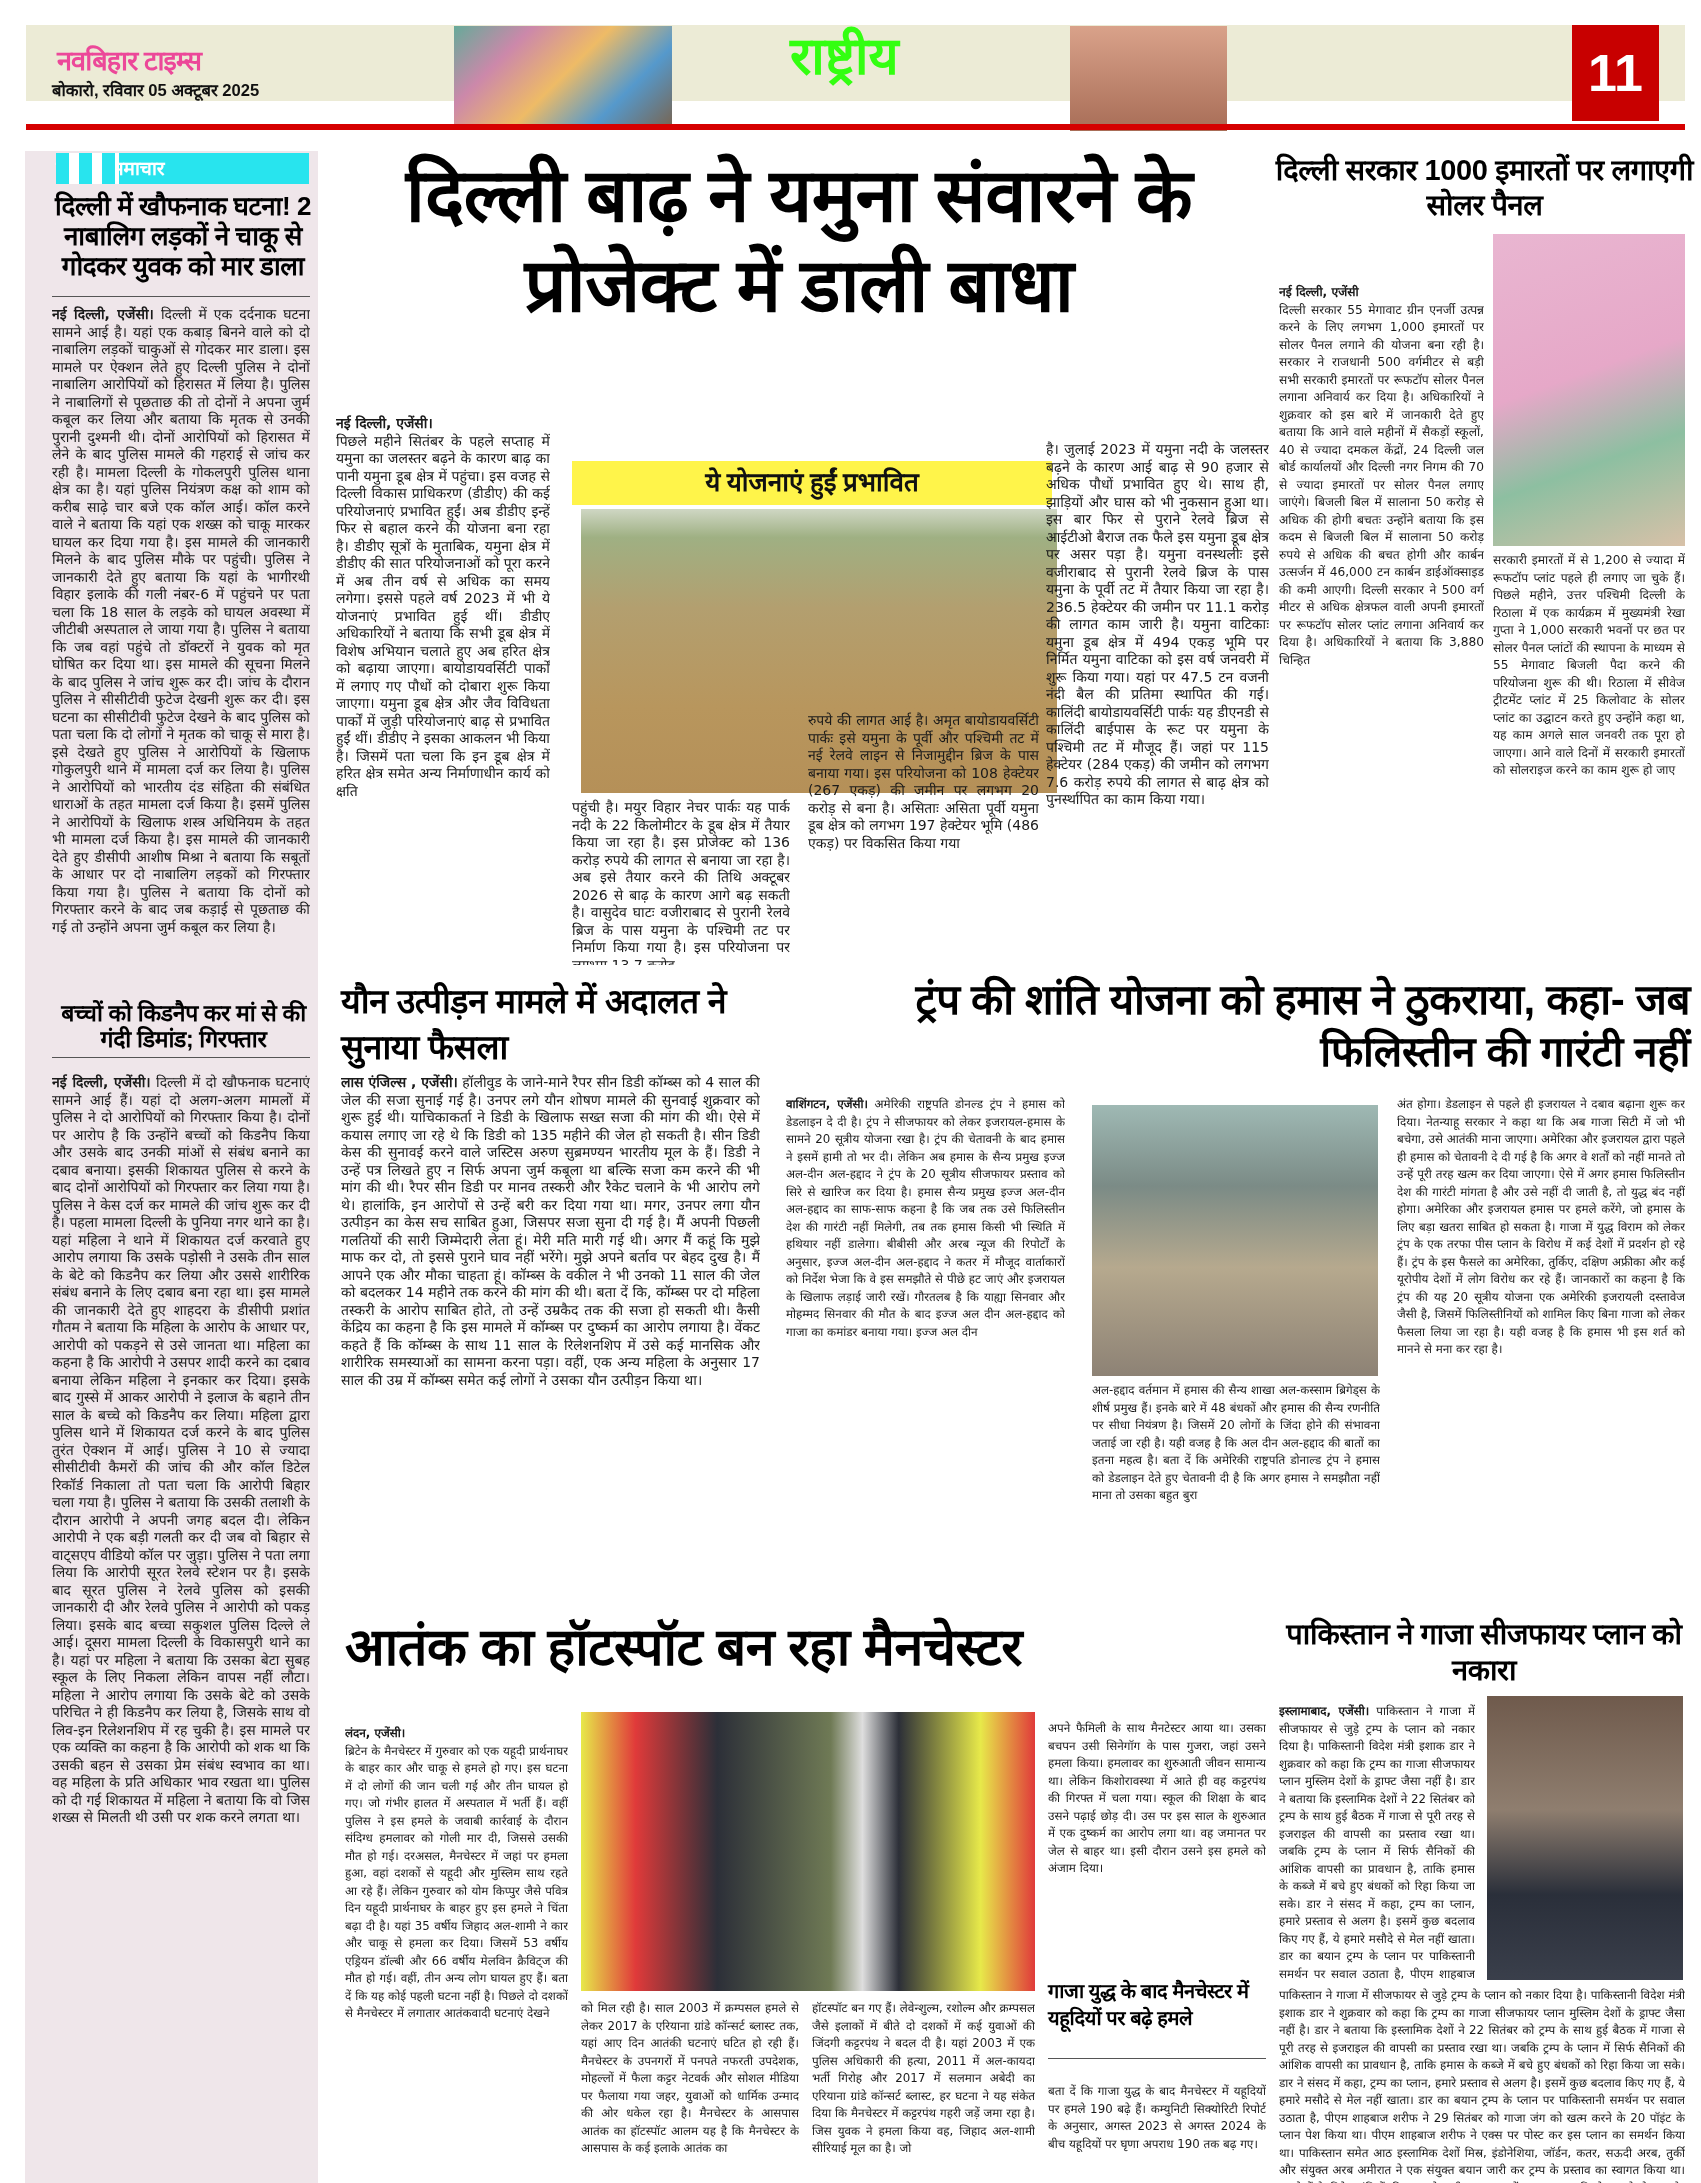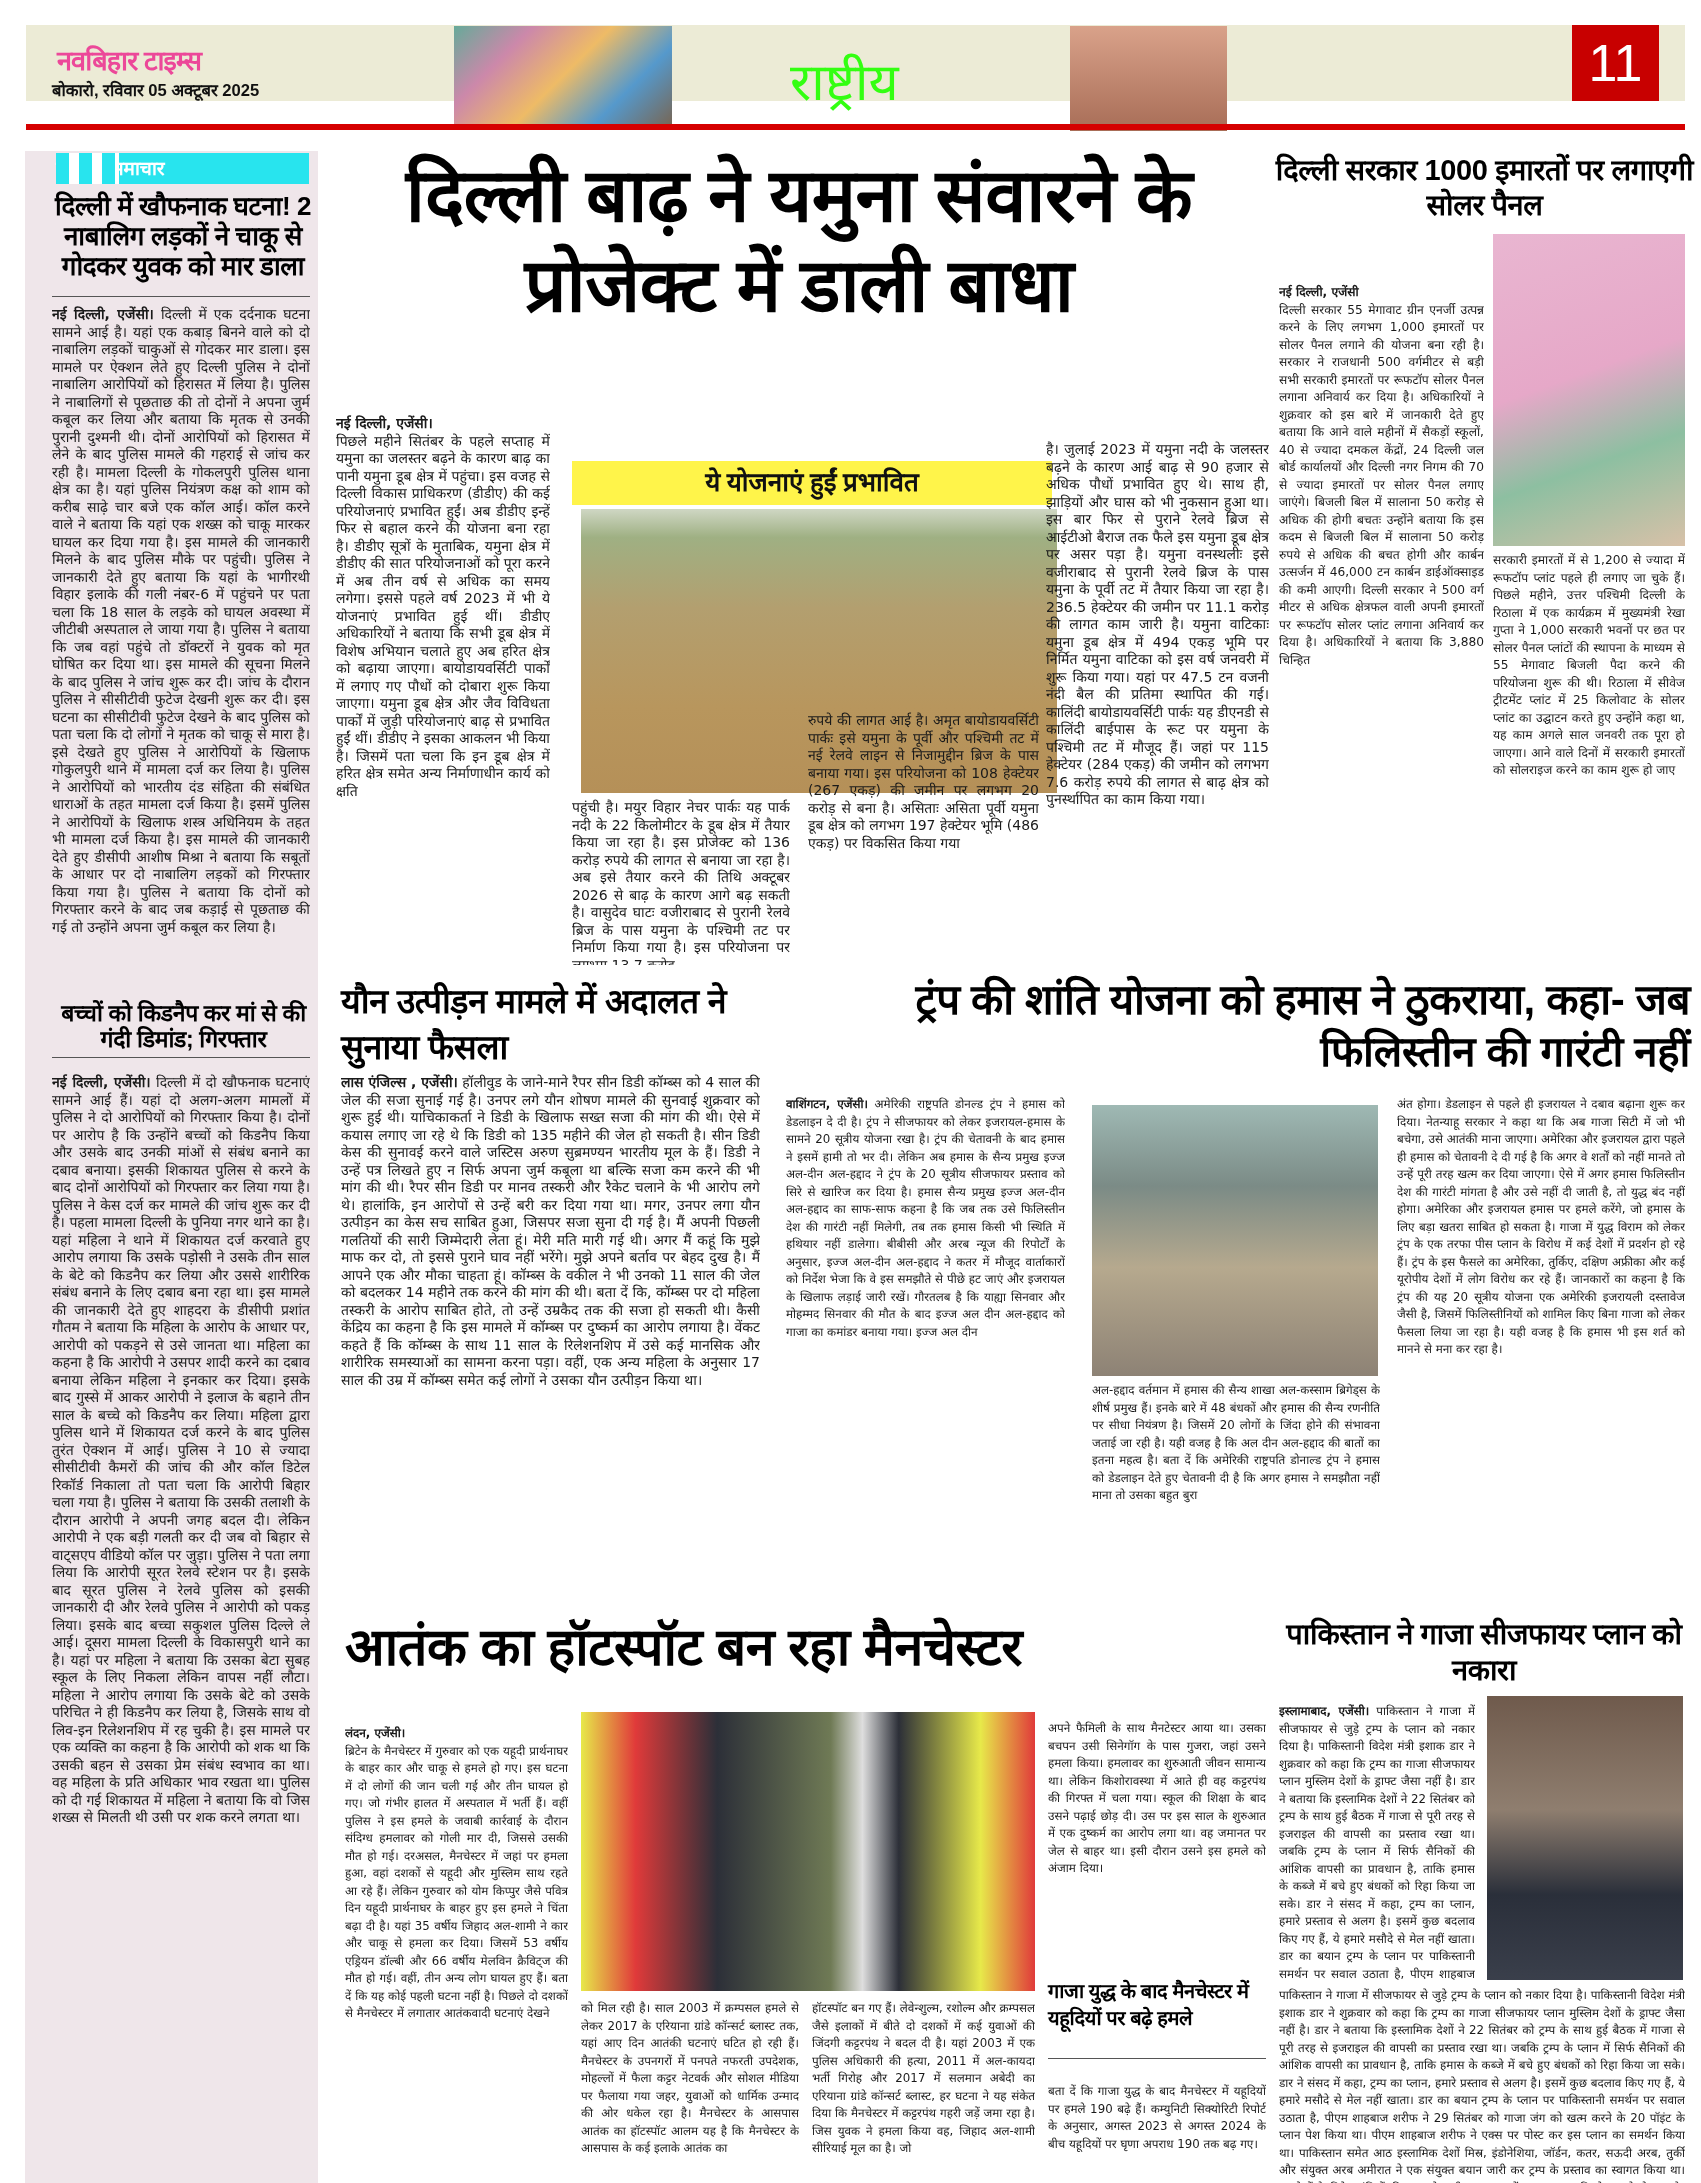--- a/index.html
+++ b/index.html
@@ -3,22 +3,22 @@
 <meta charset="utf-8">
 <style>
 *{box-sizing:border-box;margin:0;padding:0}
 html,body{width:1701px;height:2733px;background:#fff;overflow:hidden}
 body{font-family:"DejaVu Sans","Liberation Sans",sans-serif;color:#111;position:relative}
 .abs{position:absolute}
 .masthead{left:26px;top:25px;width:1659px;height:76px;background:#ecebd6}
 .redbar{left:26px;top:124px;width:1659px;height:6.1px;background:#d60000}
 .brand{left:57px;top:41px;font-size:27px;font-weight:bold;color:#ec4899;font-family:"Liberation Sans",sans-serif;letter-spacing:-0.9px}
 .dateline{left:52px;top:78px;font-size:16.6px;font-weight:bold;color:#111;font-family:Liberation Sans, sans-serif}
-.section{left:790px;top:44px;font-size:52px;font-weight:normal;color:#33ff11;font-family:"Liberation Sans",sans-serif}
-.pagenum{left:1572px;top:25px;width:87px;height:76px;background:#c80000;color:#fff;font-size:52px;font-weight:normal;display:flex;align-items:center;justify-content:center;font-family:"Liberation Sans",sans-serif}
+.section{left:790px;top:18px;font-size:52px;font-weight:bold;color:#33ff11;font-family:"Liberation Sans",sans-serif}
+.pagenum{left:1572px;top:25px;width:87px;height:96px;background:#c80000;color:#fff;font-size:52px;font-weight:bold;display:flex;align-items:center;justify-content:center;font-family:"Liberation Sans",sans-serif}
 .collage{left:454px;top:26px;width:218px;height:100px;background:linear-gradient(135deg,#6a9 0%,#c8a 25%,#eb6 50%,#59c 75%,#765 100%);clip-path:polygon(40% 0,55% 5,60% 20,55% 40,45% 60,50% 80,35% 100,25% 80,10% 55,8% 30,25% 15)}
 .statue{left:1070px;top:26px;width:157px;height:105px;background:linear-gradient(180deg,#d9a28a,#a86d57);clip-path:polygon(5% 0,15% 30,30% 45,40% 20,50% 50,70% 100,40% 100,20% 60,3% 35)}
 .sidebar{left:25px;top:151px;width:293px;height:2059px;background:#efe6ea}
 .sidebar-tag{left:56px;top:153px;width:253px;height:31px;background:#28e4ee;color:#fff;font-size:19px;font-weight:bold;line-height:31px}
 .sidebar-tag .stripes{position:absolute;left:0;top:0;width:63px;height:31px;background:repeating-linear-gradient(90deg,#28e4ee 0 13px,#fff 13px 23px)}
 .hd{font-weight:bold;color:#000;font-family:"Liberation Sans",sans-serif;line-height:1.15;letter-spacing:-0.4px}
 .body{font-size:14px;line-height:17.5px;text-align:justify;color:#1a1a1a;font-family:"DejaVu Sans",sans-serif}
 .body b{font-weight:bold}
 .photo{background:#999;overflow:hidden}
 .yamuna{background:linear-gradient(180deg,#cfd7c4 0%,#9fb083 10%,#b39f6f 35%,#b8965d 70%,#b59058 100%)}

